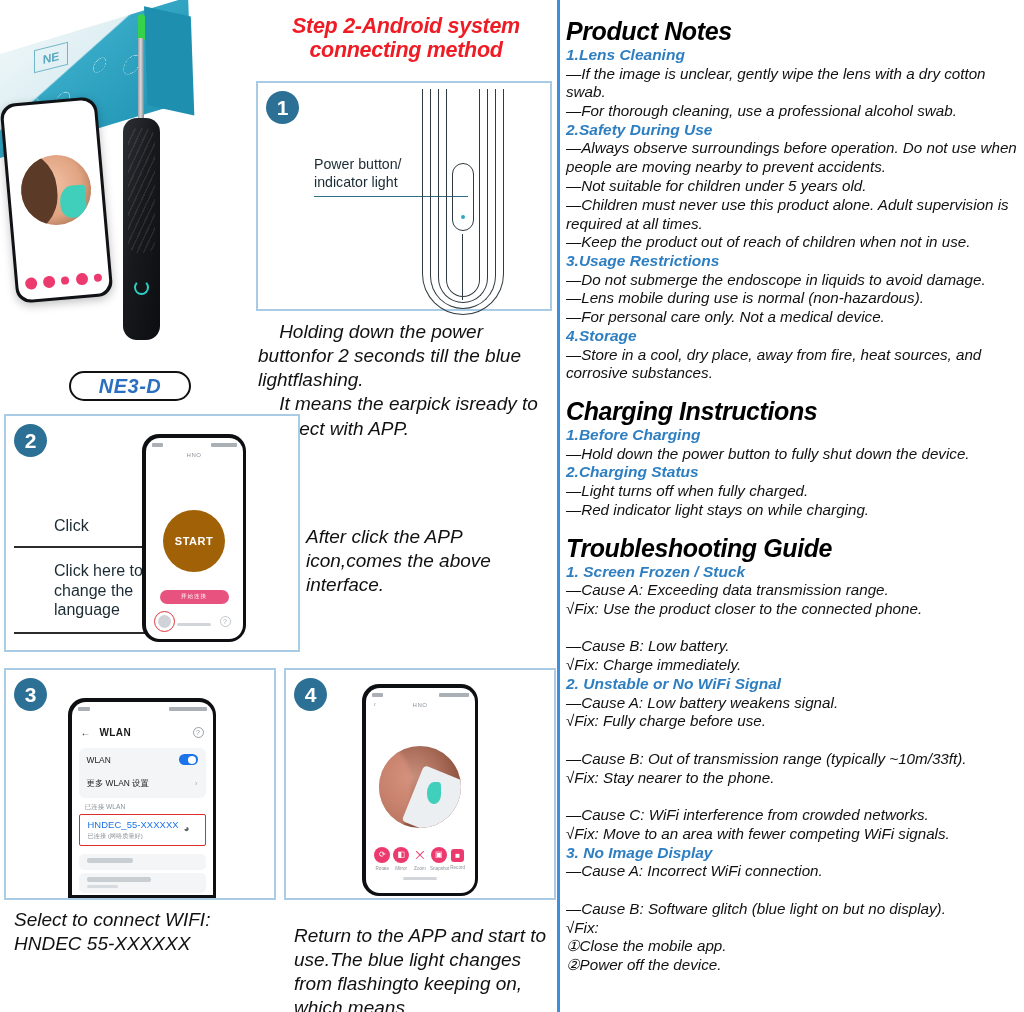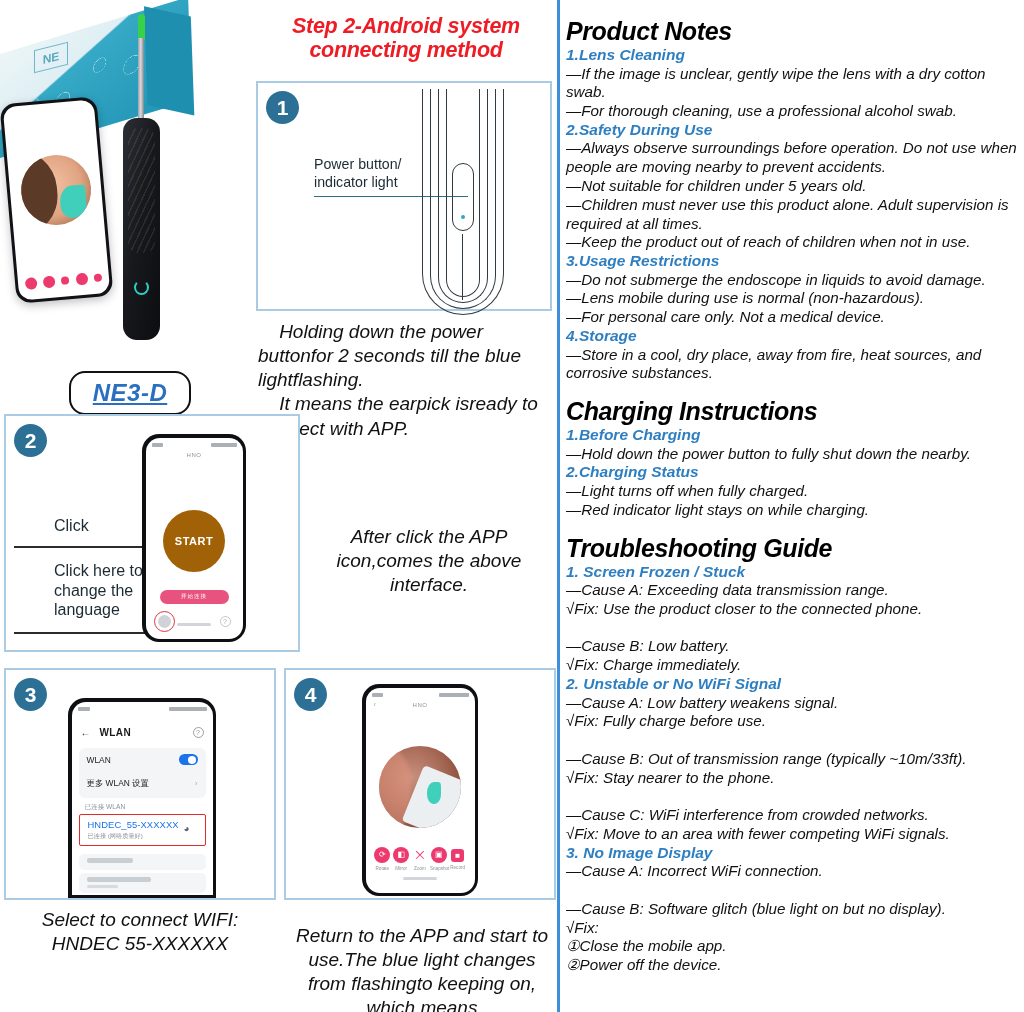--- a/index.html
+++ b/index.html
@@ -50,21 +50,21 @@
     width: 33px; height: 33px; border-radius: 50%;
     background: #2d7096; color: #fff;
     font-size: 21px; font-weight: bold;
     display: flex; align-items: center; justify-content: center;
     line-height: 1;
   }
   .caption {
     position: absolute; font-size: 19px; font-style: italic;
     color: #111; line-height: 1.27;
   }
-  .caption.ctr { text-align: center; }
+  .caption.ctr { text-align: left; }
 
   
   .photo { position: absolute; left: 0; top: 0; width: 250px; height: 352px; overflow: hidden; }
   .box3d {
     position: absolute; left: -18px; top: 28px; width: 208px; height: 104px;
     background: linear-gradient(150deg, #eef6f8 0%, #dfeff3 38%, #35a9c6 39%, #2294b4 100%);
     transform: skewY(-15deg) rotate(-2deg);
     border-radius: 3px;
   }
   .box3d::after {
@@ -141,26 +141,25 @@
   }
   .stick-btn {
     position: absolute; left: 11px; top: 162px; width: 15px; height: 15px;
     border: 2px solid #2ccfc4; border-radius: 50%;
     border-top-color: transparent;
   }
 
   
   .pill {
     position: absolute; left: 69px; top: 371px;
-    width: 122px; height: 44px;
+    width: 122px; height: 30px;
     border: 2.5px solid #111; border-radius: 16px;
     display: flex; align-items: center; justify-content: center;
-    color: #2a6fc0; font-size: 24px; font-weight: bold; font-style: italic;
+    color: #2a6fc0; font-size: 20px; font-weight: bold; font-style: italic;
     letter-spacing: 0.5px;
-    text-decoration: underline;
   }
 
   
   .p1 { left: 256px; top: 81px; width: 296px; height: 230px; }
   .dev-draw { position: absolute; right: 34px; top: 6px; width: 108px; height: 218px; }
   .dev-u {
     position: absolute; border: 1.4px solid #2f3b40;
     border-top: none; border-radius: 0 0 40px 40px;
   }
   .dev-pill {
@@ -524,21 +523,21 @@
       <div class="body-line">—Keep the product out of reach of children when not in use.</div>
       <div class="sub-title">3.Usage Restrictions</div>
       <div class="body-line">—Do not submerge the endoscope in liquids to avoid damage.</div>
       <div class="body-line">—Lens mobile during use is normal (non-hazardous).</div>
       <div class="body-line">—For personal care only. Not a medical device.</div>
       <div class="sub-title">4.Storage</div>
       <div class="body-line">—Store in a cool, dry place, away from fire, heat sources, and corrosive substances.</div>
       <div class="gap-lg"></div>
       <div class="sec-title">Charging Instructions</div>
       <div class="sub-title">1.Before Charging</div>
-      <div class="body-line">—Hold down the power button to fully shut down the nearby.</div>
+      <div class="body-line">—Hold down the power button to fully shut down the device.</div>
       <div class="sub-title">2.Charging Status</div>
       <div class="body-line">—Light turns off when fully charged.</div>
       <div class="body-line">—Red indicator light stays on while charging.</div>
       <div class="gap-lg"></div>
       <div class="sec-title">Troubleshooting Guide</div>
       <div class="sub-title">1. Screen Frozen / Stuck</div>
       <div class="body-line">—Cause A: Exceeding data transmission range.</div>
       <div class="body-line">√Fix: Use the product closer to the connected phone.</div>
       <div class="body-line">&nbsp;</div>
       <div class="body-line">—Cause B: Low battery.</div>

